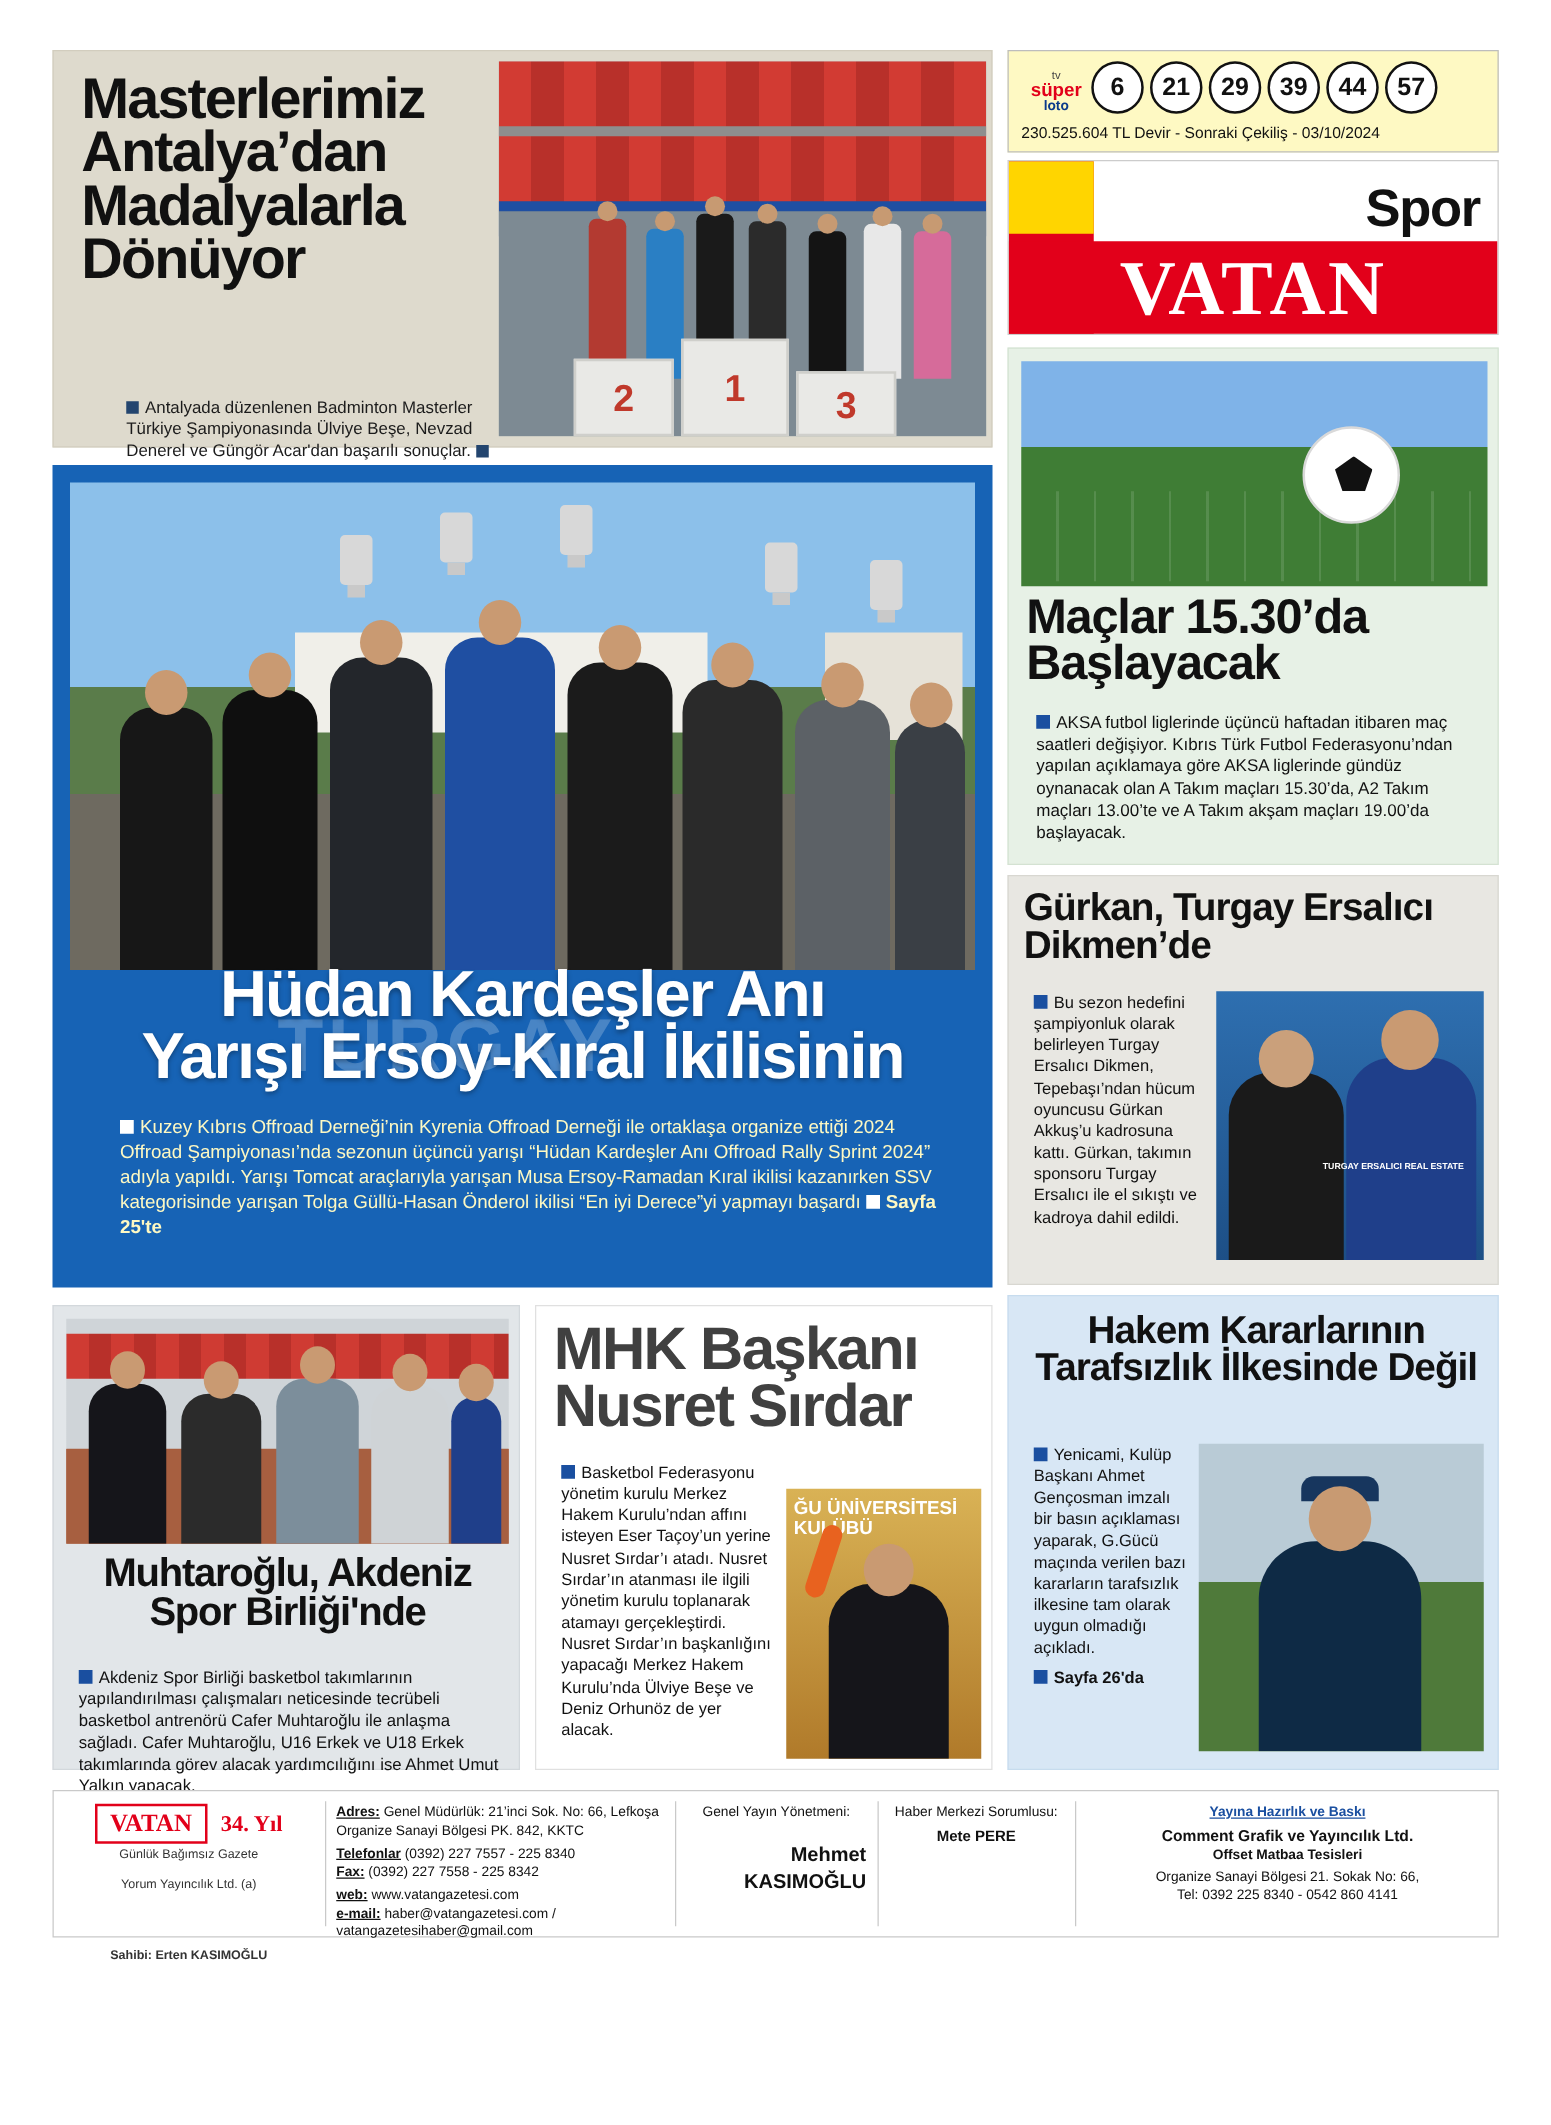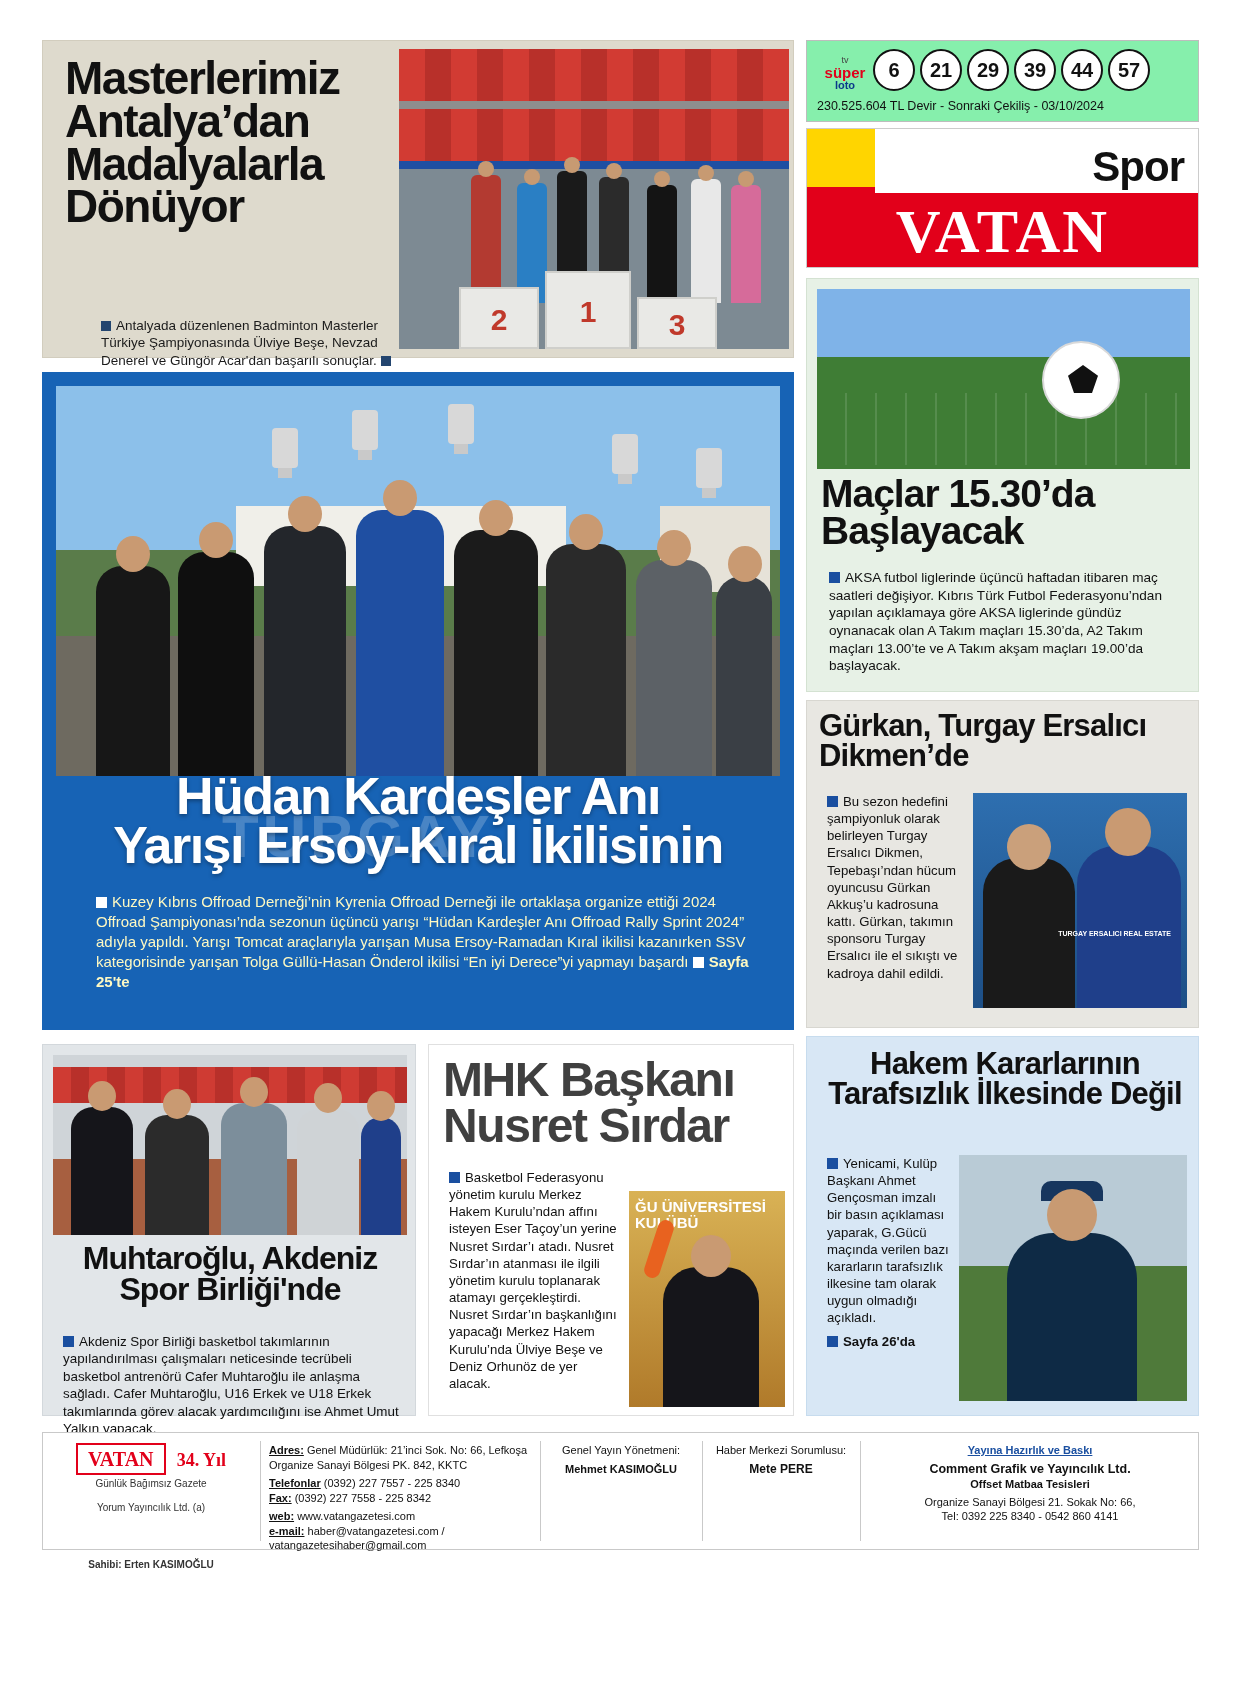--- a/index.html
+++ b/index.html
@@ -60,21 +60,21 @@
      color:#c0392b; font-weight:bold; text-align:center; font-size:30px; }
   .pod2 { left:60px; width:80px; height:62px; line-height:62px; }
   .pod1 { left:146px; width:86px; height:78px; line-height:78px; }
   .pod3 { left:238px; width:80px; height:52px; line-height:52px; }
   .person { position:absolute; bottom:46px; width:30px; border-radius:6px 6px 0 0; }
   .head { position:absolute; width:16px; height:16px; border-radius:50%; background:#c79a72; left:7px; top:-14px;}
 
   
   #loto {
     position:absolute; left:806px; top:40px; width:393px; height:82px;
-    background:#86efac; border:1px solid #bdbdbd;
+    background:#fef9c3; border:1px solid #bdbdbd;
   }
   #loto .brand { position:absolute; left:10px; top:14px; width:56px; text-align:center; }
   #loto .brand .tv { font-size:9px; color:#444; }
   #loto .brand .sp { font-size:15px; font-weight:bold; color:#e2001a; line-height:1; }
   #loto .brand .lt { font-size:11px; color:#0a3a8a; font-weight:bold; line-height:1; }
   #loto .balls { position:absolute; left:66px; top:8px; display:flex; gap:5px; }
   #loto .ball {
     width:42px; height:42px; border-radius:50%;
     border:2px solid #111; display:flex; align-items:center; justify-content:center;
     font-size:20px; font-weight:bold; color:#111; background:#fff;
@@ -448,21 +448,21 @@
       <div><span class="u">Adres:</span> <span>Genel Müdürlük: 21’inci Sok. No: 66, Lefkoşa Organize Sanayi Bölgesi PK. 842, KKTC</span></div>
       <div style="margin-top:4px;"><span class="u">Telefonlar</span> <span>(0392) 227 7557 - 225 8340</span></div>
       <div><span class="u">Fax:</span> <span>(0392) 227 7558 - 225 8342</span></div>
       <div style="margin-top:4px;"><span class="u">web:</span> <span>www.vatangazetesi.com</span></div>
       <div><span class="u">e-mail:</span> <span>haber@vatangazetesi.com / vatangazetesihaber@gmail.com</span></div>
     </div>
     <div class="divider" style="left:497px;"></div>
 
     <div class="cell" id="f3">
       <div>Genel Yayın Yönetmeni:</div>
-      <div class="b" style="margin-top:4px; font-size:11px;">Mehmet KASIMOĞLU</div>
+      <div class="b" style="margin-top:16px; font-size:16px;text-align:right;">Mehmet KASIMOĞLU</div>
     </div>
     <div class="divider" style="left:659px;"></div>
 
     <div class="cell" id="f4">
       <div>Haber Merkezi Sorumlusu:</div>
       <div class="b" style="margin-top:4px; font-size:12px;">Mete PERE</div>
     </div>
     <div class="divider" style="left:817px;"></div>
 
     <div class="cell" id="f5">

